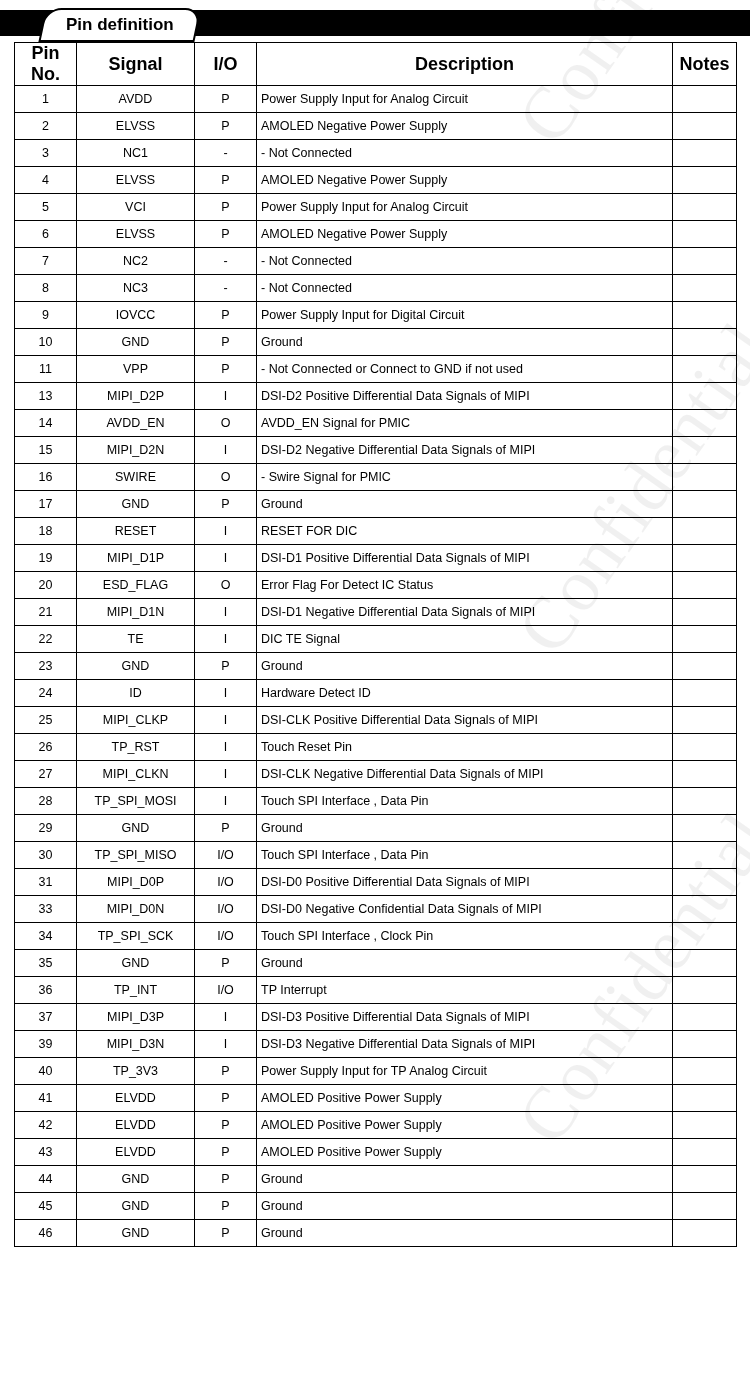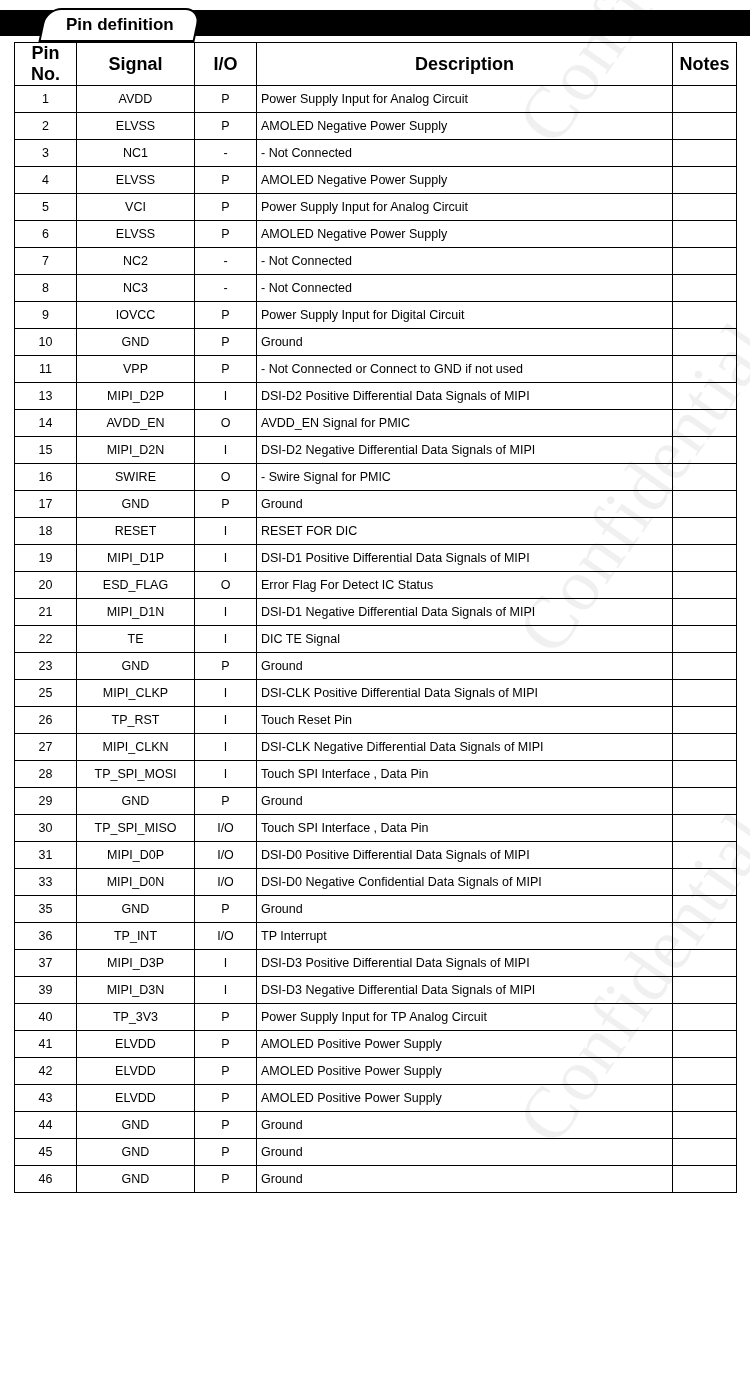--- a/index.html
+++ b/index.html
@@ -294,20 +294,27 @@
           <td class="notes"></td>
         </tr>
         <tr>
           <td class="pin">23</td>
           <td class="symbol">GND</td>
           <td class="io">P</td>
           <td class="desc">Ground</td>
           <td class="notes"></td>
         </tr>
         <tr>
+          <td class="pin">24</td>
+          <td class="symbol">ID</td>
+          <td class="io">I</td>
+          <td class="desc">Hardware Detect ID</td>
+          <td class="notes"></td>
+        </tr>
+        <tr>
           <td class="pin">25</td>
           <td class="symbol">MIPI_CLKP</td>
           <td class="io">I</td>
           <td class="desc">DSI-CLK Positive Differential Data Signals of MIPI</td>
           <td class="notes"></td>
         </tr>
         <tr>
           <td class="pin">26</td>
           <td class="symbol">TP_RST</td>
           <td class="io">I</td>
@@ -350,20 +357,27 @@
           <td class="notes"></td>
         </tr>
         <tr>
           <td class="pin">33</td>
           <td class="symbol">MIPI_D0N</td>
           <td class="io">I/O</td>
           <td class="desc">DSI-D0 Negative Confidential Data Signals of MIPI</td>
           <td class="notes"></td>
         </tr>
         <tr>
+          <td class="pin">34</td>
+          <td class="symbol">TP_SPI_SCK</td>
+          <td class="io">I/O</td>
+          <td class="desc">Touch SPI Interface , Clock Pin</td>
+          <td class="notes"></td>
+        </tr>
+        <tr>
           <td class="pin">35</td>
           <td class="symbol">GND</td>
           <td class="io">P</td>
           <td class="desc">Ground</td>
           <td class="notes"></td>
         </tr>
         <tr>
           <td class="pin">36</td>
           <td class="symbol">TP_INT</td>
           <td class="io">I/O</td>

